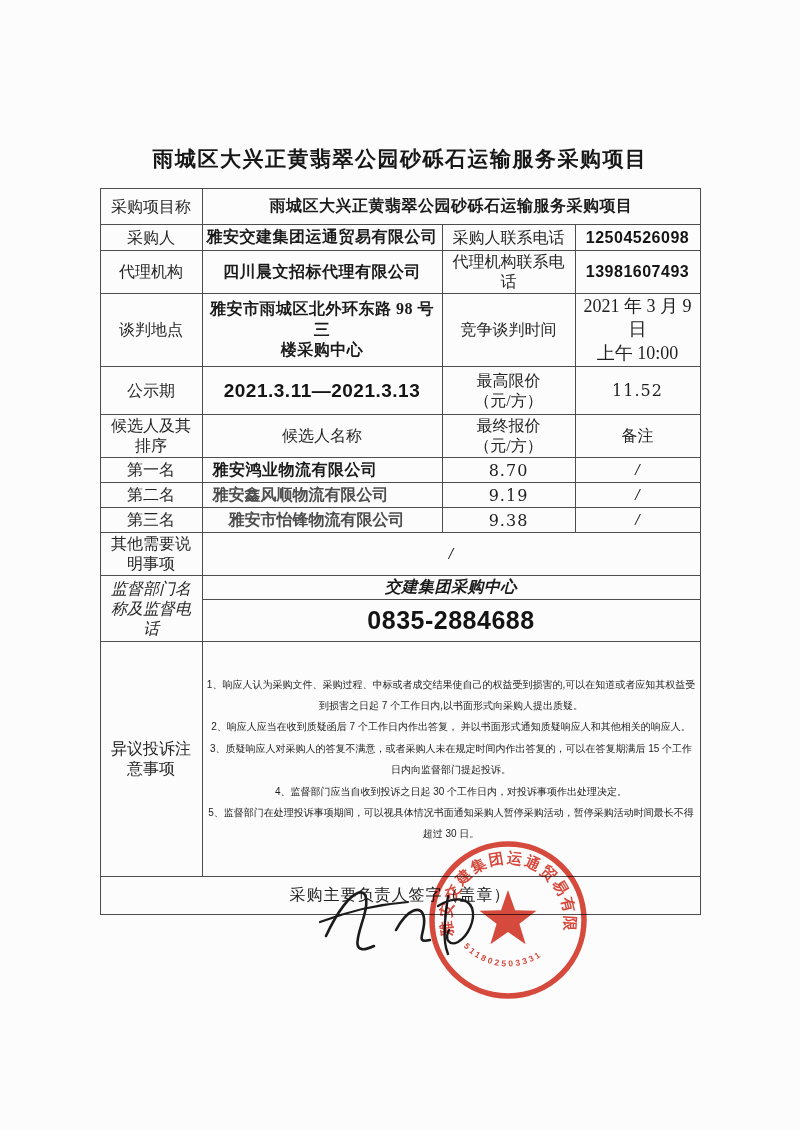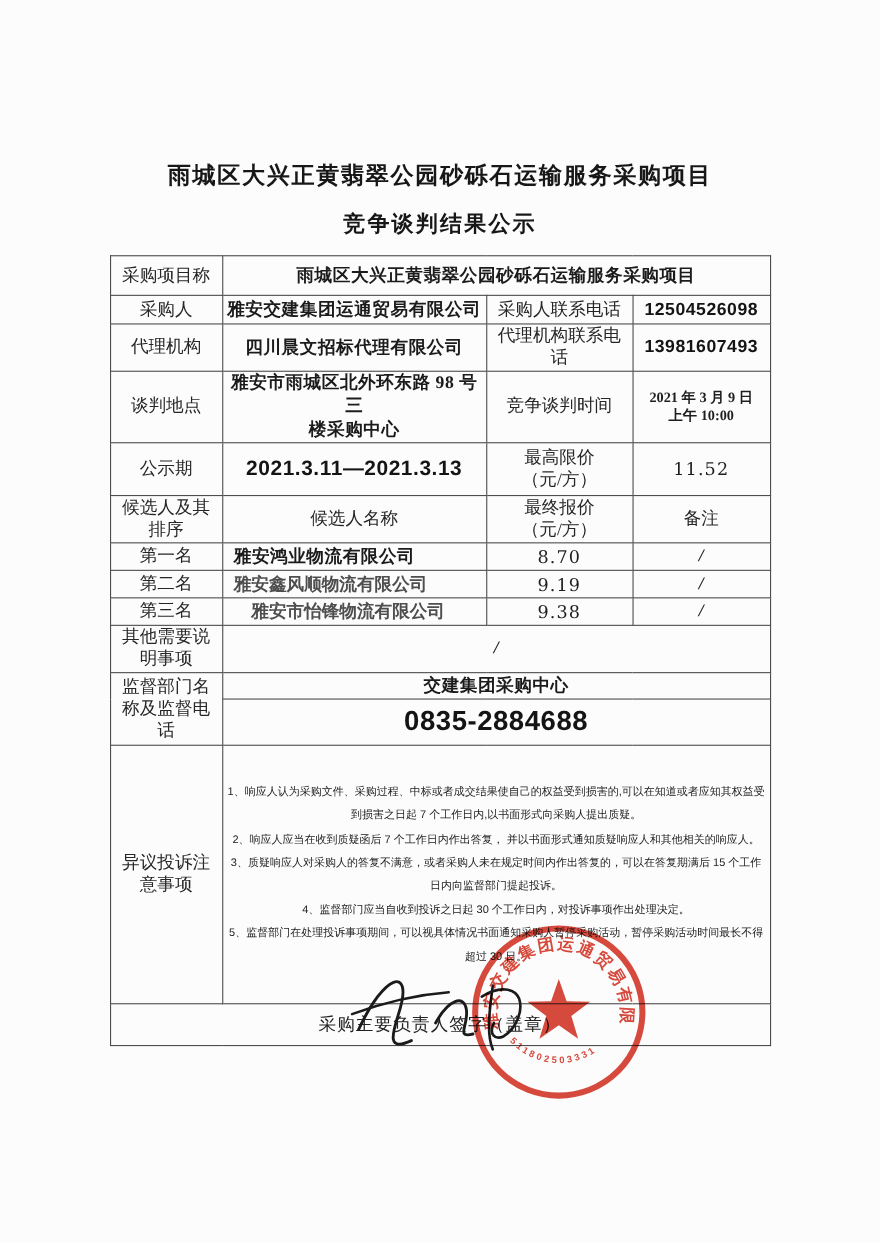--- a/index.html
+++ b/index.html
@@ -47,41 +47,40 @@
   .slash{font-style:italic;font-size:17px;font-weight:600;}
   td.obj-cell{text-align:left;vertical-align:top;padding:4px 8px 2px 8px;}
   .obj-line{
     font-family:"Liberation Sans","DejaVu Sans",sans-serif;
     font-size:10px;line-height:21.4px;color:#1c1c1c;
   }
   td.sign-cell{text-align:left;font-size:17px;padding-left:8px;letter-spacing:1px;color:#222;}
   .r1{height:36px;} .r2{height:26px;} .r3{height:36px;}
   .r4{height:48px;} .r5{height:48px;} .r6{height:42px;}
   .r7{height:25px;} .r8{height:25px;} .r9{height:25px;}
-  .r10{height:34px;} .r11a{height:23px;} .r11b{height:42px;}
+  .r10{height:34px;} .r11a{height:23px;font-style:italic;} .r11b{height:42px;}
   .r12{height:235px;} .r13{height:38px;}
   .stamp{
     position:absolute;left:423px;top:835px;
     width:170px;height:170px;
     mix-blend-mode:multiply;opacity:0.92;
     pointer-events:none;
   }
   .signature{
     position:absolute;left:312px;top:866px;
     width:190px;height:110px;
     pointer-events:none;
   }
 </style>
 </head>
 <body>
 
 <div class="page">
 
   <h1 class="doc-title">雨城区大兴正黄翡翠公园砂砾石运输服务采购项目</h1>
-  <h2 class="doc-subtitle">竞争谈判结果公示</h2>
 
   <table class="main">
     <colgroup>
       <col style="width:102px">
         <col style="width:240px">
         <col style="width:133px">
         <col style="width:125px">
     </colgroup>
 
     <tbody>
@@ -103,21 +102,21 @@
       <td class="lab">代理机构联系电
 话</td>
       <td class="num">13981607493</td>
     </tr>
 
     <tr class="r4">
       <td class="lab">谈判地点</td>
       <td class="bold-serif pre">雅安市雨城区北外环东路 98 号三
 楼采购中心</td>
       <td class="lab">竞争谈判时间</td>
-      <td class="pre" style="font-weight:700;font-size:13px;">2021 年 3 月 9 日
+      <td class="pre" style="font-weight:400;font-size:18px;">2021 年 3 月 9 日
 上午 10:00</td>
     </tr>
 
     <tr class="r5">
       <td class="lab">公示期</td>
       <td class="num" style="font-size:19px;">2021.3.11—2021.3.13</td>
       <td class="lab">最高限价
 （元/方）</td>
       <td class="serif-num">11.52</td>
     </tr>

